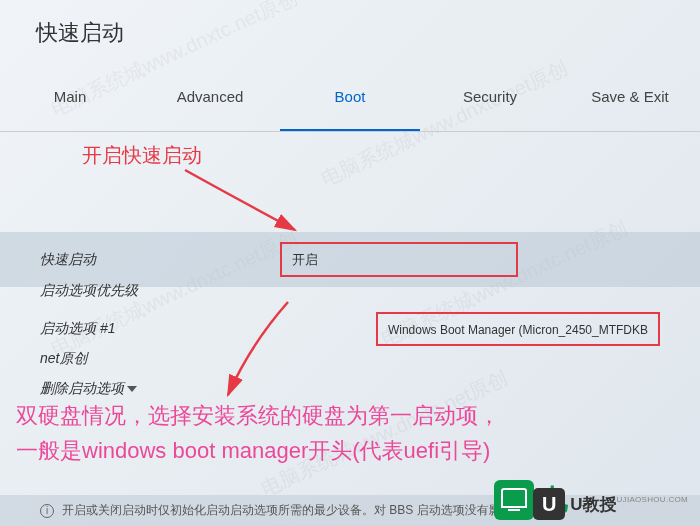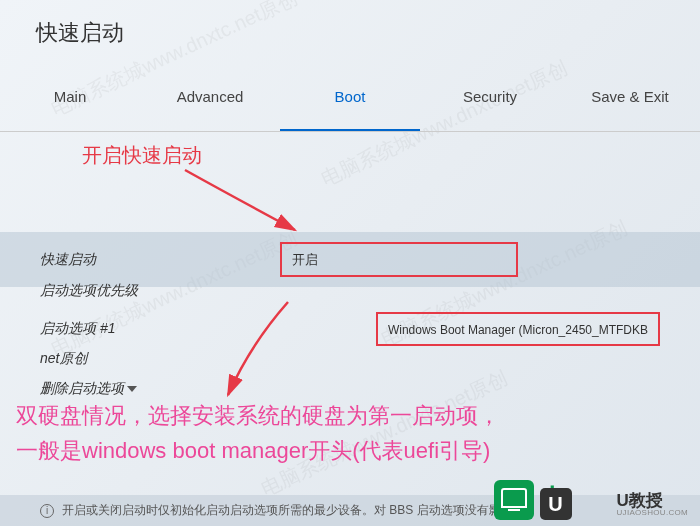--- a/index.html
+++ b/index.html
@@ -34,21 +34,21 @@
     .logo-d { position: absolute; bottom: 6px; right: 132px; }
     .logo-d-box { display: flex; align-items: center; }
     .logo-d-icon { width: 40px; height: 40px; background: #0a9b4d; border-radius: 6px; display: flex; align-items: center; justify-content: center; color: #fff; font-size: 20px; font-weight: bold; margin-right: 6px; position: relative; }
     .logo-d-icon::before { content: ''; position: absolute; width: 22px; height: 16px; border: 2px solid #fff; border-radius: 3px 3px 0 0; top: 8px; }
     .logo-d-icon::after { content: ''; position: absolute; width: 12px; height: 2px; background: #fff; bottom: 9px; }
     .logo-d-text { color: #0a9b4d; font-size: 28px; font-weight: bold; }
     
     .logo-u { position: absolute; bottom: 6px; right: 12px; }
     .logo-u-box { display: flex; align-items: center; }
     .logo-u-icon { width: 32px; height: 32px; background: #333; border-radius: 5px; display: flex; align-items: center; justify-content: center; color: #fff; font-size: 20px; font-weight: bold; margin-right: 5px; }
-    .logo-u-text { display: flex; flex-direction: column; line-height: 1; margin-left: 40px; }
+    .logo-u-text { display: flex; flex-direction: row; line-height: 1; }
     .logo-u-text1 { color: #333; font-size: 17px; font-weight: bold; }
     .logo-u-text2 { color: #888; font-size: 8px; letter-spacing: 0.3px; }
   </style>
 </head>
 <body>
 
 <div class="watermark" style="top:40px; left:40px;">电脑系统城www.dnxtc.net原创</div>
 <div class="watermark" style="top:110px; left:310px;">电脑系统城www.dnxtc.net原创</div>
 <div class="watermark" style="top:280px; left:40px;">电脑系统城www.dnxtc.net原创</div>
 <div class="watermark" style="top:270px; left:370px;">电脑系统城www.dnxtc.net原创</div>

